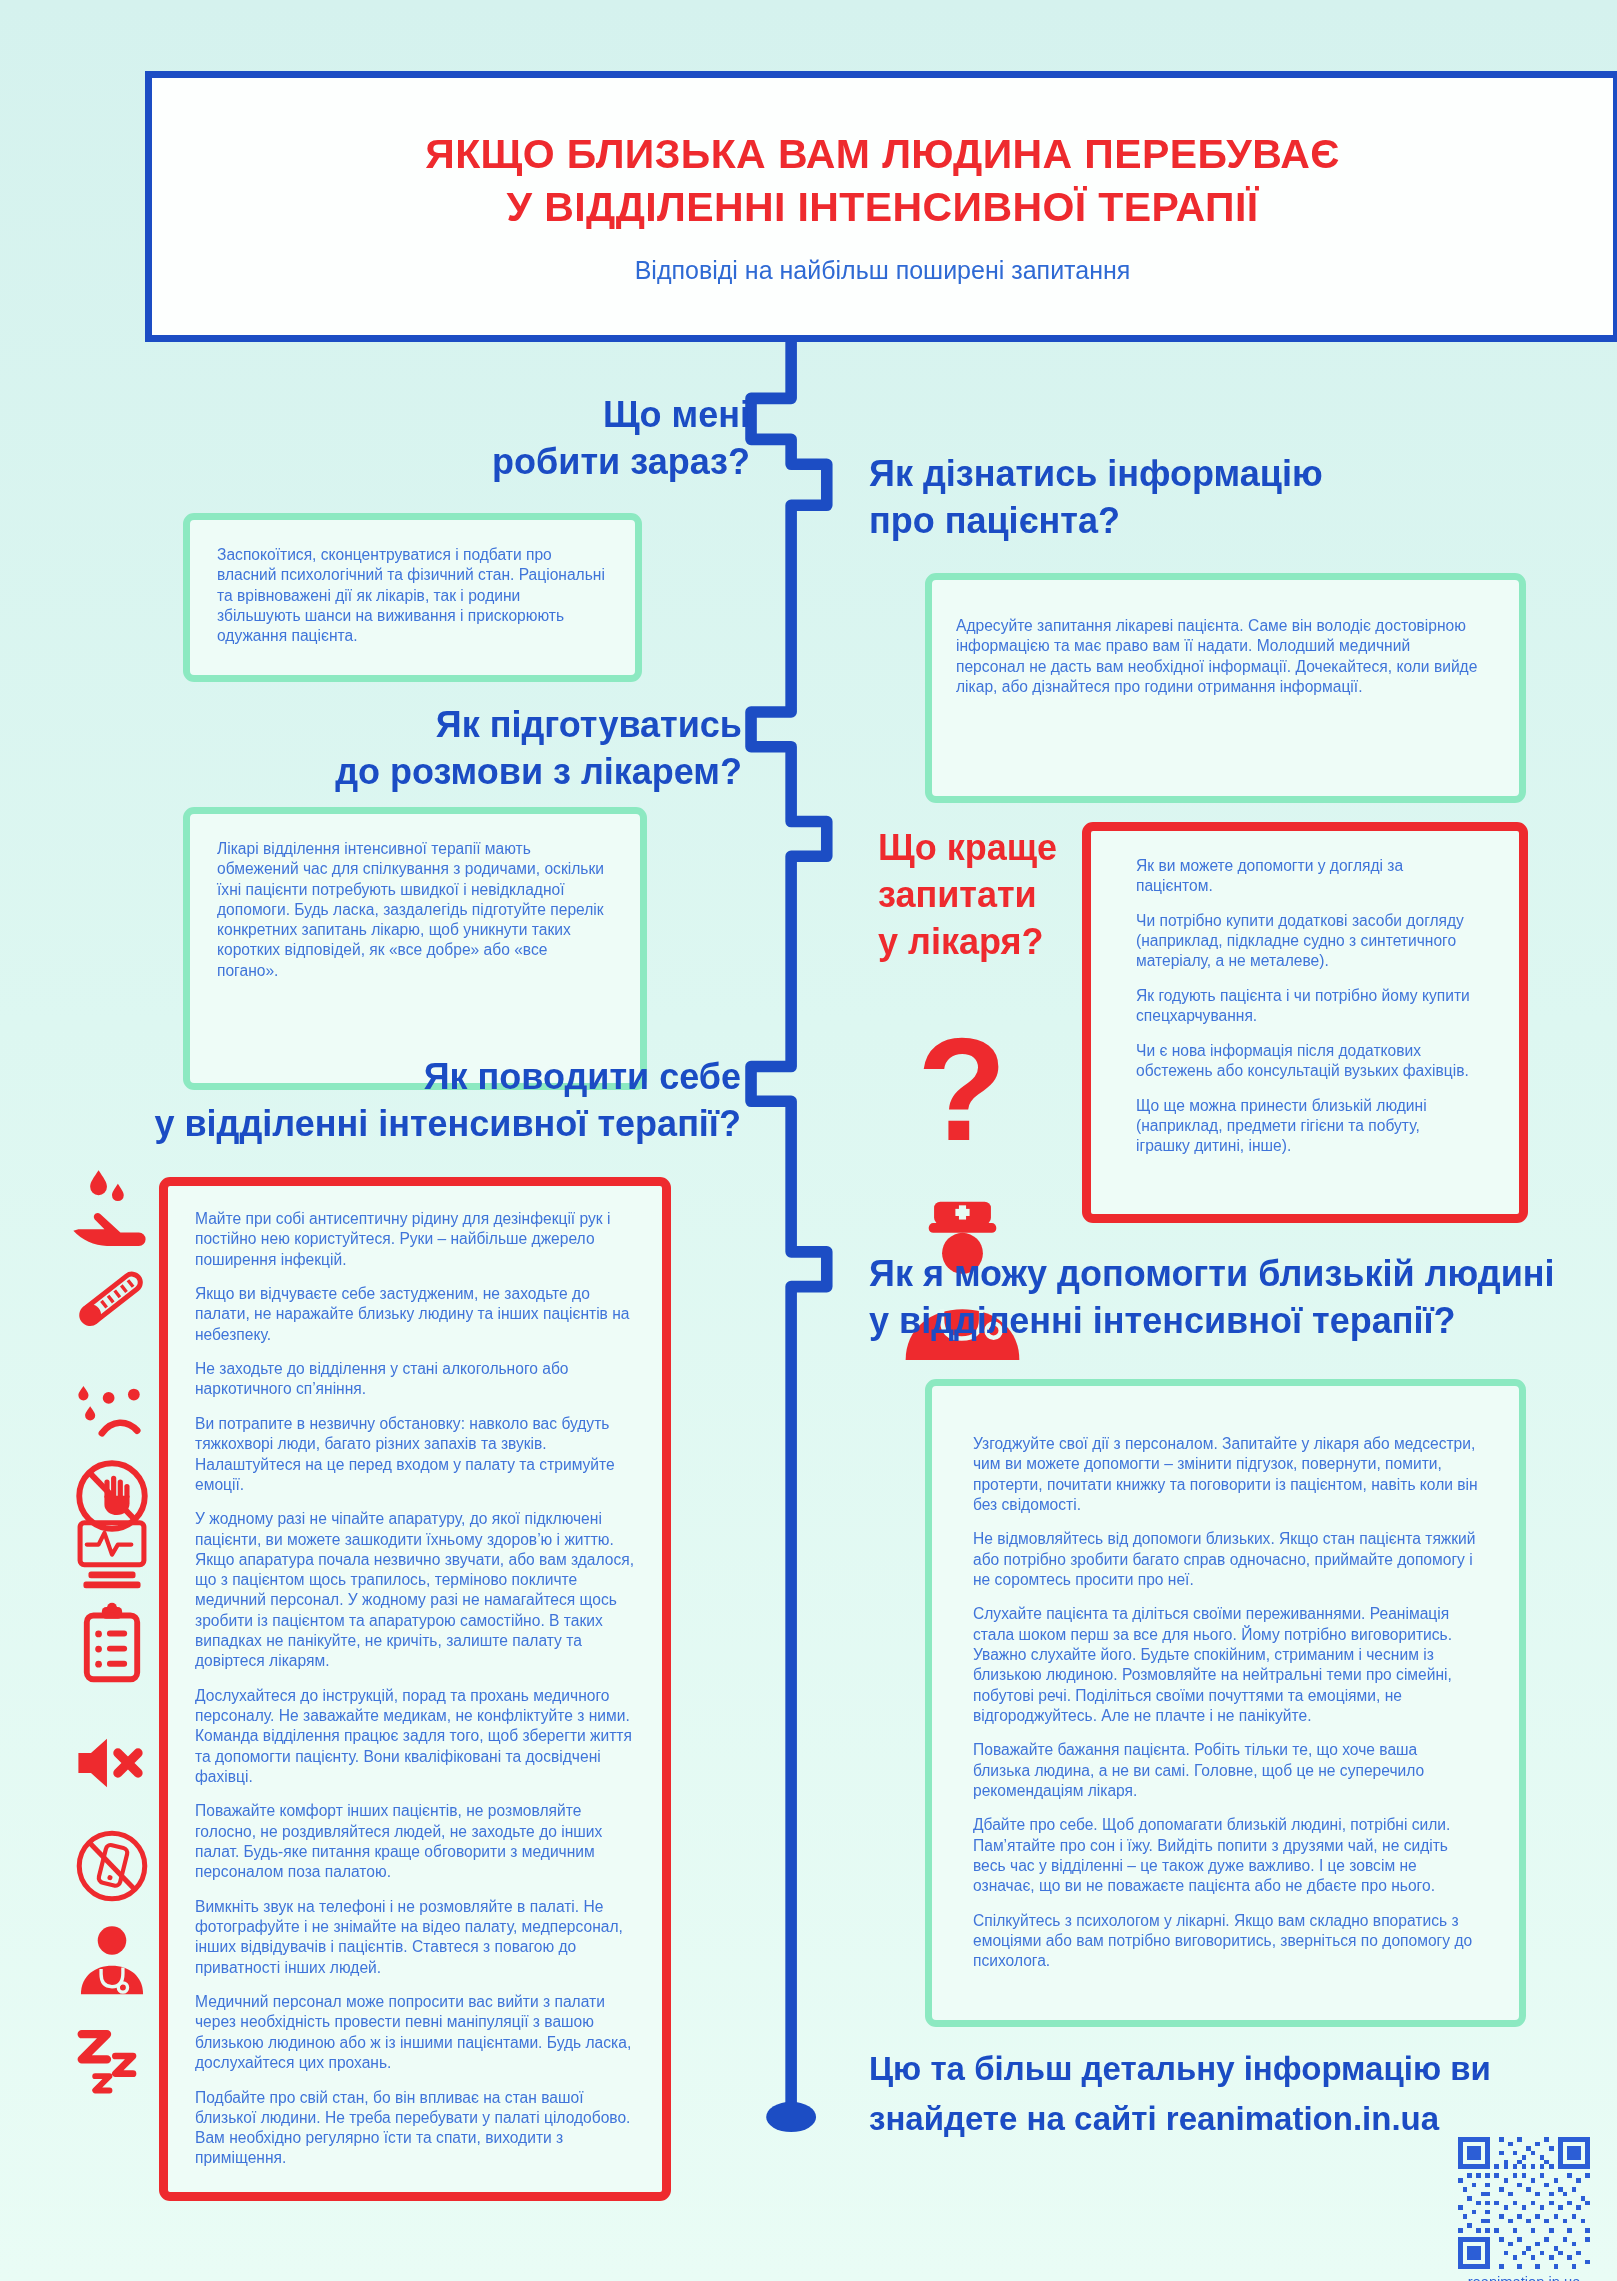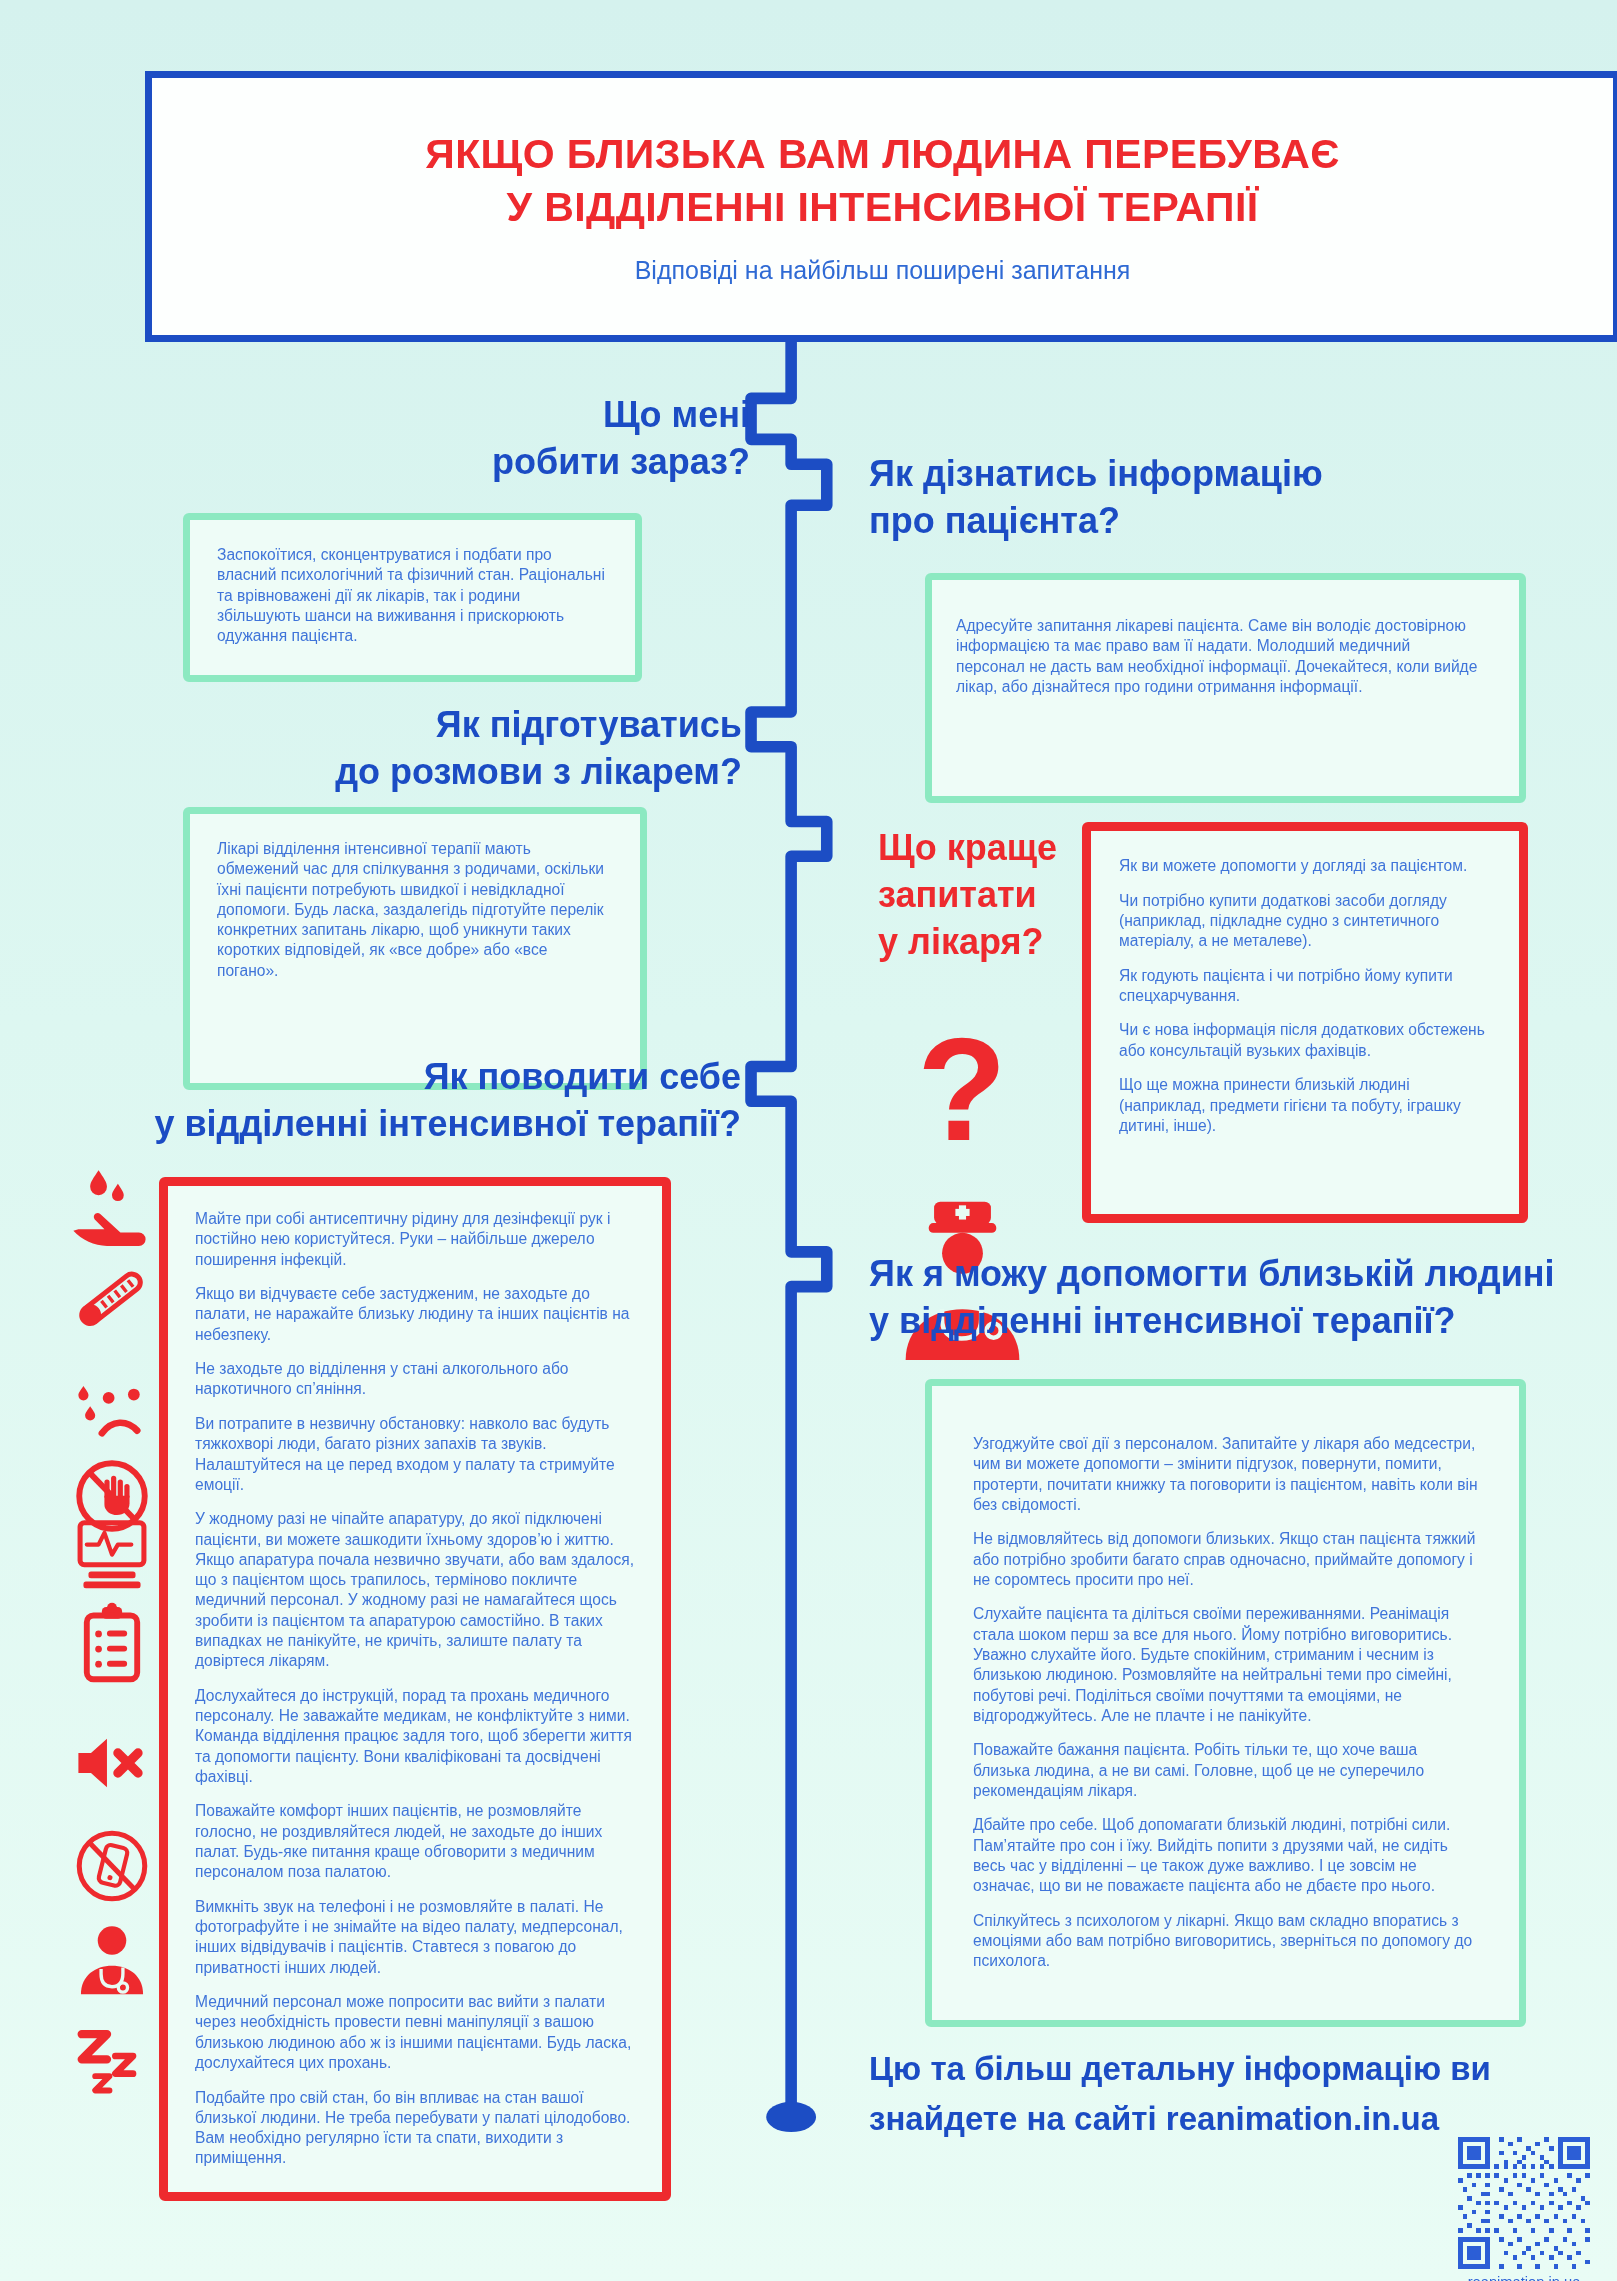--- a/index.html
+++ b/index.html
@@ -19,26 +19,26 @@
     display:flex; flex-direction:column; align-items:center; justify-content:center;
     text-align:center;
   }
   .header-title { color:#ee2a2e; font-weight:700; font-size:41px; line-height:1.28; letter-spacing:0.4px; }
   .header-sub { color:#2f6ad4; font-weight:500; font-size:25px; margin-top:23px; }
 
   .qh { position:absolute; font-weight:700; font-size:36px; line-height:1.3; color:#1b4cc4; }
   .qh.red-h { color:#ee2a2e; }
   .qh.r { text-align:right; }
 
-  .box { position:absolute; box-sizing:border-box; border-radius:6px; background:#eefcf7;
+  .box { position:absolute; box-sizing:border-box; border-radius:11px; background:#eefcf7;
          color:#3f74d9; font-size:15.6px; line-height:1.3; }
   .box p { margin:0; }
   .box p + p { margin-top:14.3px; }
   .green { border:7.1px solid #8ce9c1; padding:25px 27px; }
-  .redbx { border:9px solid #ee2a2e; padding:25px 28px; }
+  .redbx { border:9px solid #ee2a2e; padding:25px 45px; }
   .pad-lg { padding:36px 41px; }
   .pad-md { padding:48px 41px; }
 
   .icon { position:absolute; left:70px; width:84px; height:84px; }
   .icon svg { width:100%; height:100%; fill:#ee2a2e; }
 
   .qmark { position:absolute; left:904px; top:1016px; width:116px; text-align:center;
            color:#ee2a2e; font-weight:700; font-size:147px; line-height:1; }
   .doctor-big { position:absolute; left:887px; top:1190px; width:151px; height:171px; }
   .doctor-big svg { width:100%; height:100%; fill:#ee2a2e; }

